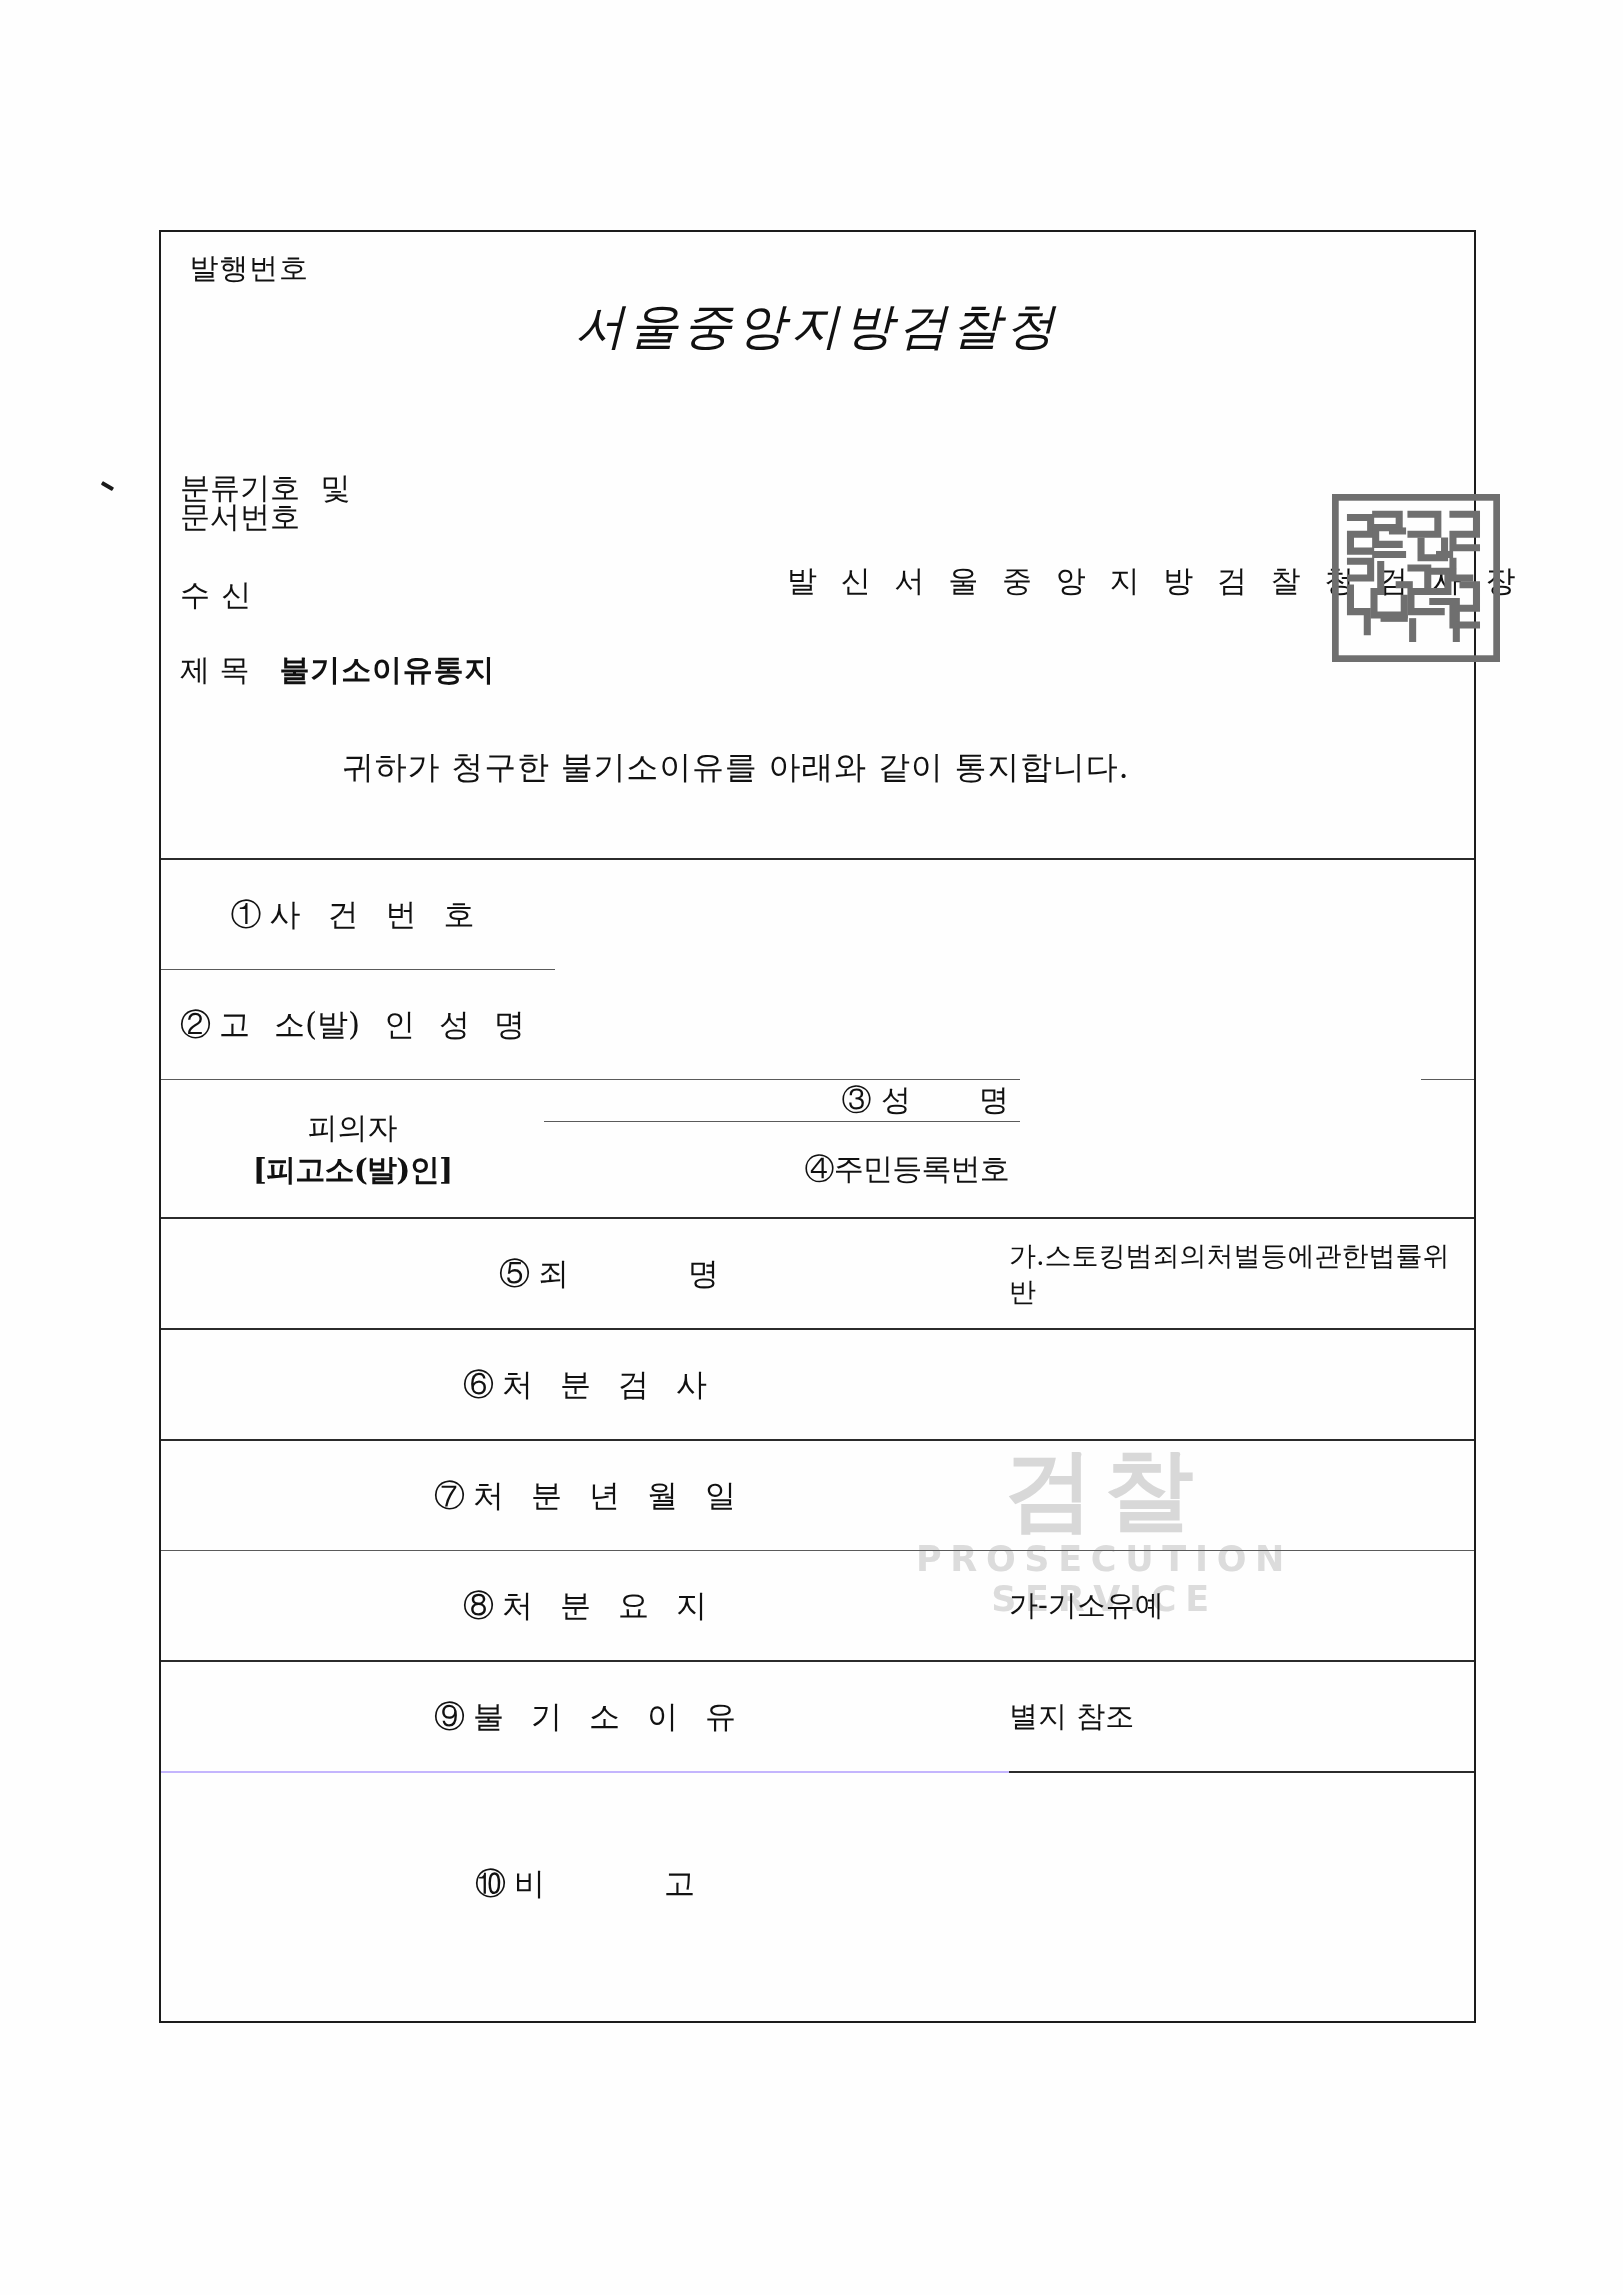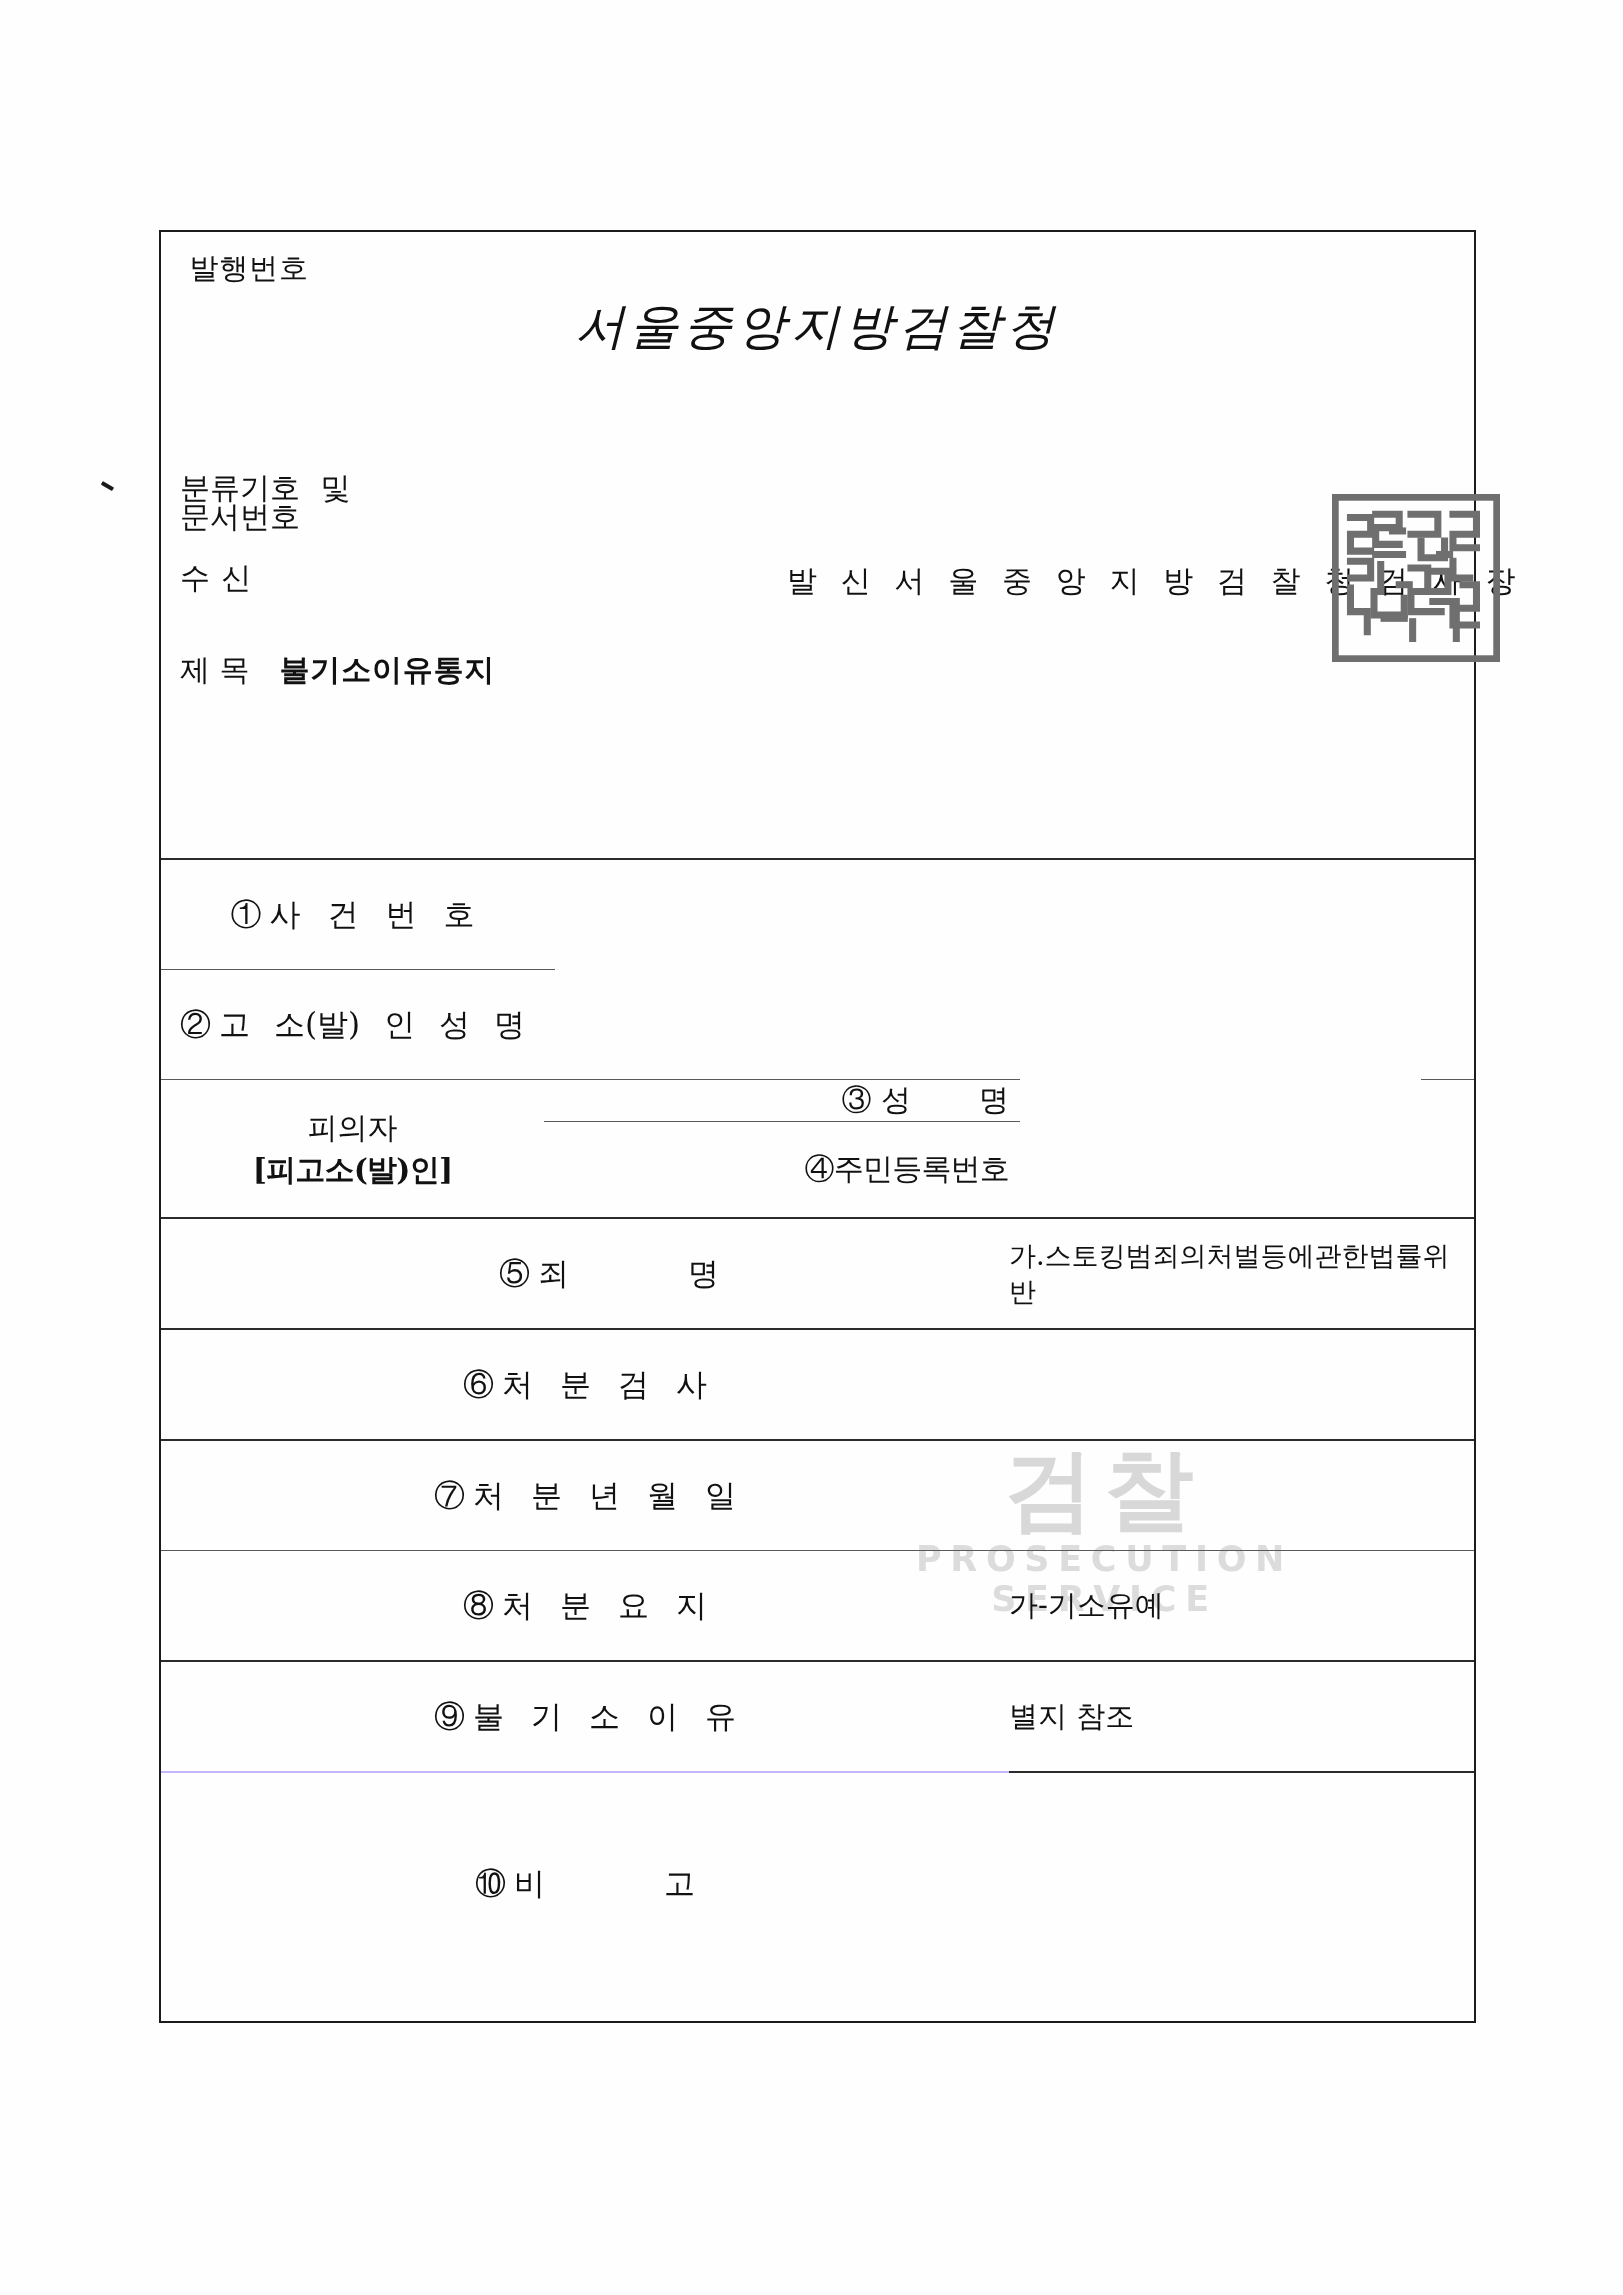--- a/index.html
+++ b/index.html
@@ -115,21 +115,21 @@
     line-height: 35px;
   }
   #class-doc .cd-row1 { position: relative; }
   #class-doc .cd-row2 { position: relative; margin-top: -6.3px; }
   #class-doc .cd-amp { margin-left: 20.6px; }
 
   
   #recipient-row {
     position: absolute;
     left: 19px;
-    top: 326px;
+    top: 343px;
     font-size: 30px;
     letter-spacing: 0.8px;
   }
 
   #sender-row {
     position: absolute;
     left: 626px;
     top: 329px;
     font-size: 30px;
     letter-spacing: 7.1px;
@@ -294,20 +294,21 @@
           <path d="M40 54 h6"></path>
           <path d="M64 36 h6"></path>
         </g>
       </svg>
     </div>
 
     <div id="subject-row">
       <span>제    목</span><span class="subject-value">불기소이유통지</span>
     </div>
 
+    <div id="notice-line">귀하가 청구한 불기소이유를 아래와 같이 통지합니다.</div>
 
     <table id="form-table">
       <tbody>
 
         <tr class="row-line-strong">
           <td class="lbl" style="height:109px">
             <span class="num">①</span>사<span class="sp1"></span>건<span class="sp1"></span>번<span class="sp1"></span>호
           </td>
           <td class="val divider-left"></td>
         </tr>

